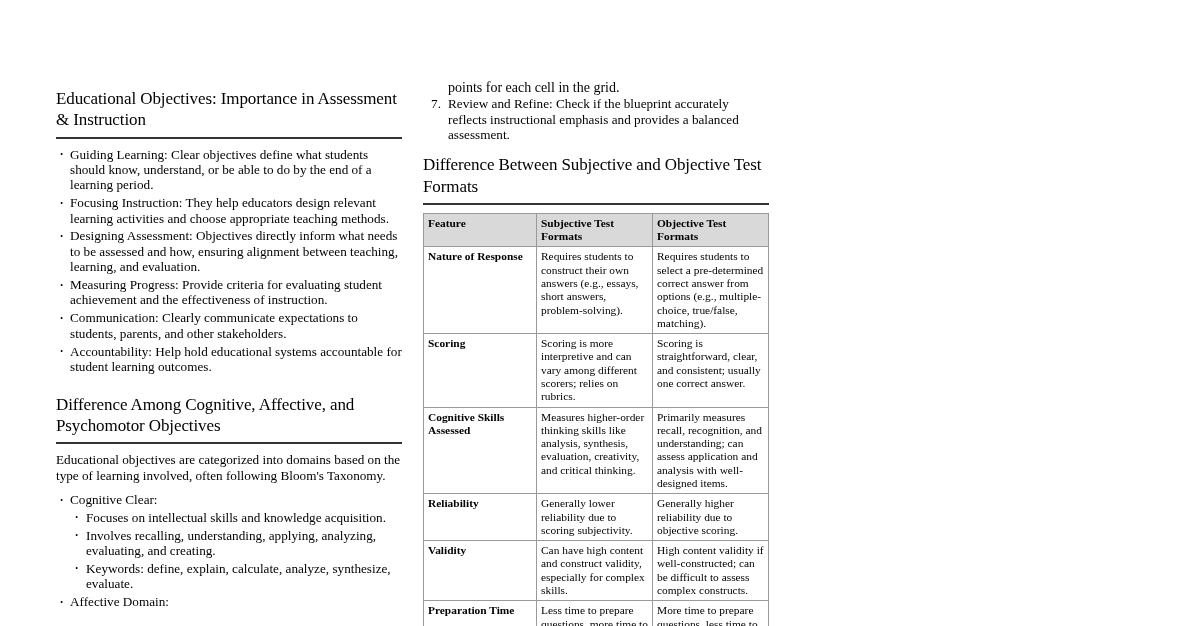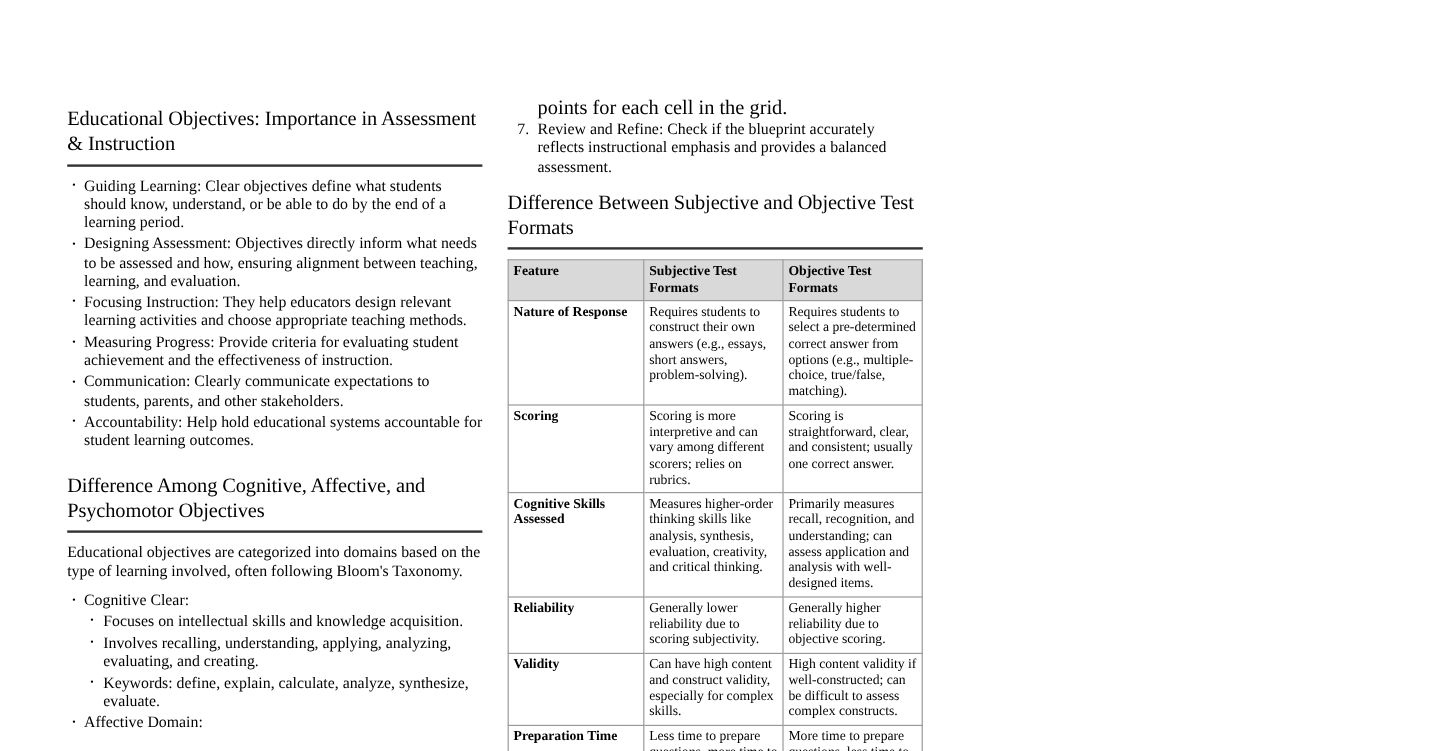--- a/index.html
+++ b/index.html
@@ -99,21 +99,21 @@
     line-height: 1.165;
   }
   ol.nlist > li > .num {
     position: absolute;
     left: 0;
     top: 0;
     width: 18px;
     text-align: right;
   }
   .cont-line {
-    font-size: 17px;
+    font-size: 14px;
     line-height: 1.165;
     padding-left: 25px;
     margin: 0;
   }
 
   table.cmp {
     border-collapse: collapse;
     width: 345px;
     table-layout: fixed;
     margin-top: 0px;
@@ -151,26 +151,26 @@
 
     <h2 class="heading">Educational Objectives: Importance in Assessment &amp; Instruction</h2>
     <hr class="rule">
 
     <ul class="blist">
       <li>
         <span class="lead-in">Guiding Learning:</span>
         <span>Clear objectives define what students should know, understand, or be able to do by the end of a learning period.</span>
       </li>
       <li>
+        <span class="lead-in">Focusing Instruction:</span>
+        <span>They help educators design relevant learning activities and choose appropriate teaching methods.</span>
+      </li>
+      <li>
         <span class="lead-in">Designing Assessment:</span>
         <span>Objectives directly inform what needs to be assessed and how, ensuring alignment between teaching, learning, and evaluation.</span>
-      </li>
-      <li>
-        <span class="lead-in">Focusing Instruction:</span>
-        <span>They help educators design relevant learning activities and choose appropriate teaching methods.</span>
       </li>
       <li>
         <span class="lead-in">Measuring Progress:</span>
         <span>Provide criteria for evaluating student achievement and the effectiveness of instruction.</span>
       </li>
       <li>
         <span class="lead-in">Communication:</span>
         <span>Clearly communicate expectations to students, parents, and other stakeholders.</span>
       </li>
       <li>

